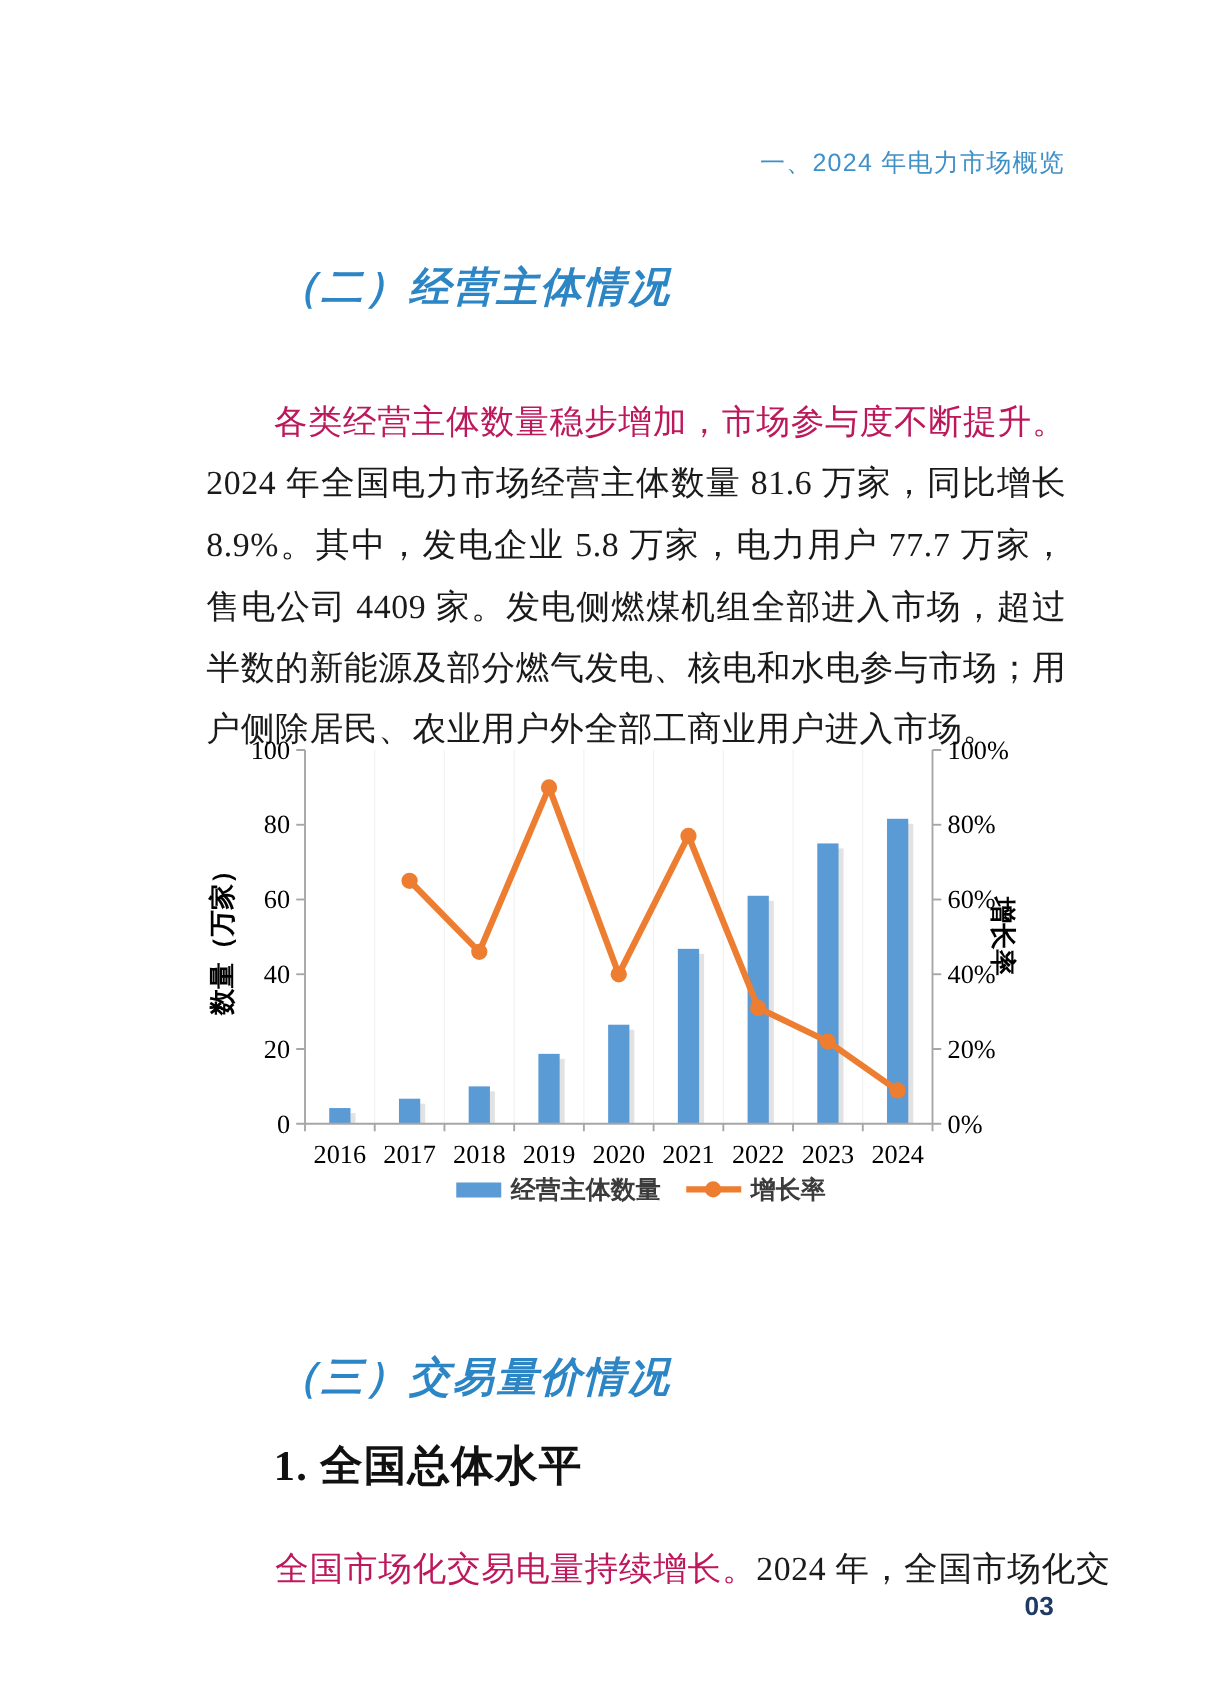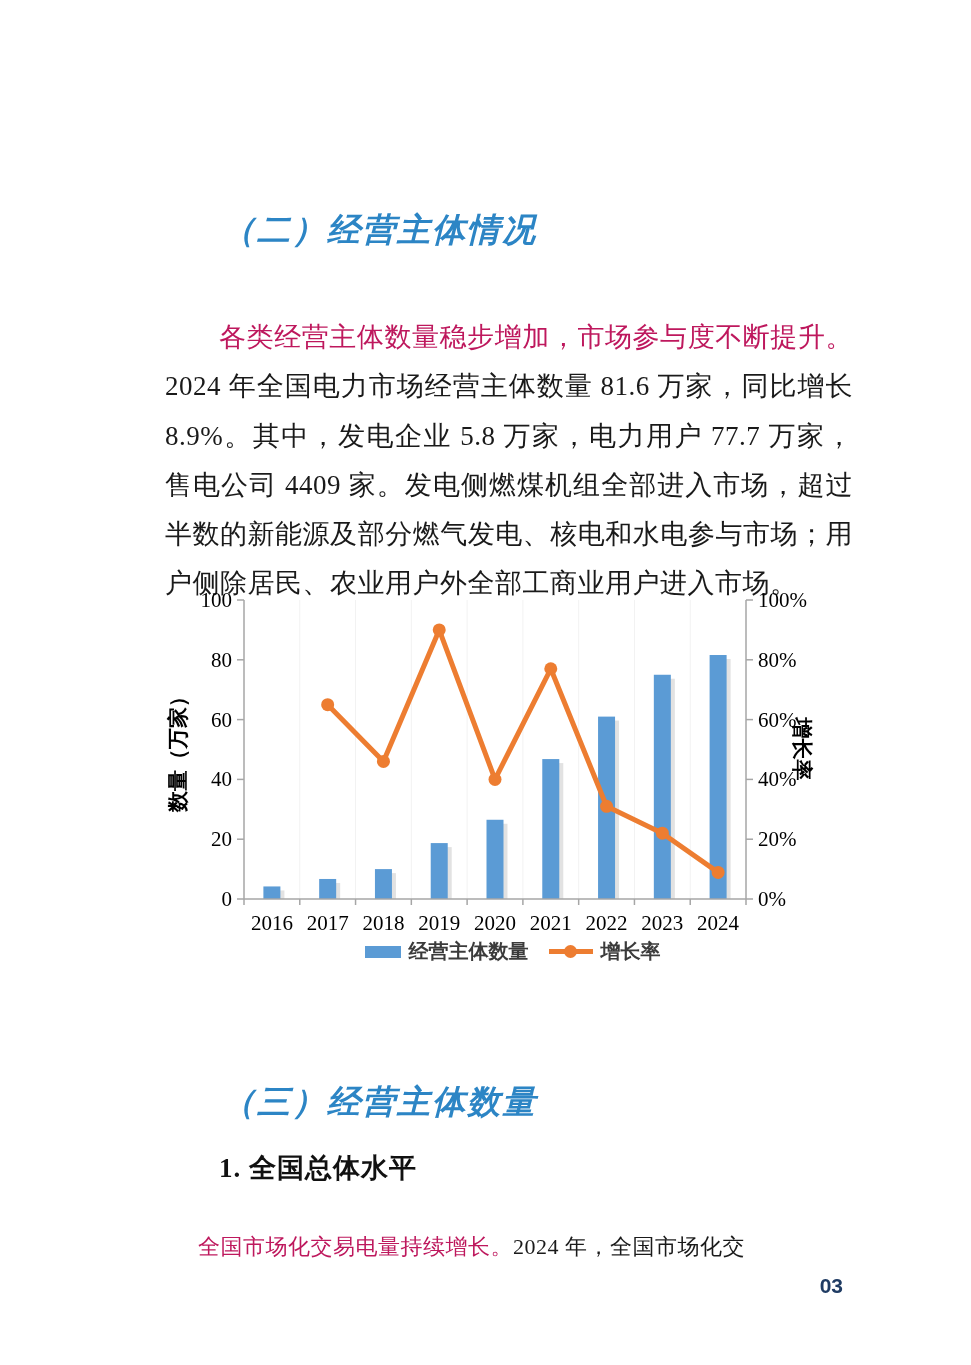--- a/index.html
+++ b/index.html
@@ -48,38 +48,39 @@
     margin:-6.5px 0 0 -6.5px;border-radius:50%;background:#ED7D31;
   }
   .fig-caption{
     position:absolute;left:175px;top:990px;width:665px;
     text-align:center;
     font-family:"Liberation Sans","DejaVu Sans",sans-serif;
     font-size:22px;color:#4C9FD6;letter-spacing:1px;
   }
   .subheading{
     position:absolute;left:219px;top:1150px;
-    font-size:27px;font-weight:bold;color:#111;letter-spacing:1px;
+    font-size:34px;font-weight:bold;color:#111;letter-spacing:1px;
   }
   .para-last{
-    position:absolute;left:154px;top:1210px;
-    font-size:22px;white-space:nowrap;letter-spacing:0.5px;
+    position:absolute;left:166px;top:1210px;
+    font-size:27px;white-space:nowrap;letter-spacing:0.5px;
     text-indent:2em;
   }
   .page-number{
     position:absolute;top:1274px;right:128px;
     font-family:"Liberation Sans","DejaVu Sans",sans-serif;
     font-size:21px;font-weight:bold;color:#1F3B63;text-align:center;
   }
 </style>
 </head>
 <body>
 
 <div class="page">
 
+  <div class="running-header">一、2024 年电力市场概览</div>
 
   <div class="h2 first">（二）经营主体情况</div>
 
   <p class="body-para"><span class="lead-blue">各类经营主体数量稳步增加，市场参与度不断提升。</span><span>2024 年全国电力市场经营主体数量 81.6 万家，同比增长 8.9%。其中，发电企业 5.8 万家，电力用户 77.7 万家，售电公司 4409 家。发电侧燃煤机组全部进入市场，超过半数的新能源及部分燃气发电、核电和水电参与市场；用户侧除居民、农业用户外全部工商业用户进入市场。</span></p>
 
   <div class="chart-wrap">
     <svg id="chart-svg" width="665" height="350" viewBox="0 0 665 350">
         <line x1="144.77777777777777" y1="15" x2="144.77777777777777" y2="314" stroke="#F2F2F2" stroke-width="1"></line>
         <line x1="200.55555555555554" y1="15" x2="200.55555555555554" y2="314" stroke="#F2F2F2" stroke-width="1"></line>
         <line x1="256.33333333333337" y1="15" x2="256.33333333333337" y2="314" stroke="#F2F2F2" stroke-width="1"></line>
@@ -173,21 +174,21 @@
     </span>
     <span class="legend-item">
       <span class="swatch-line">
           <span class="dot"></span>
         </span>
       <span>增长率</span>
     </span>
   </div>
 
 
-  <div class="h2 second">（三）经营主体数量</div>
+  <div class="h2 second">（三）交易量价情况</div>
 
   <div class="subheading">1. 全国总体水平</div>
 
   <p class="para-last"><span class="lead-blue">全国市场化交易电量持续增长。</span><span>2024 年，全国市场化交</span></p>
 
   <div class="page-number">03</div>
 
 </div>
 
 </body></html>

